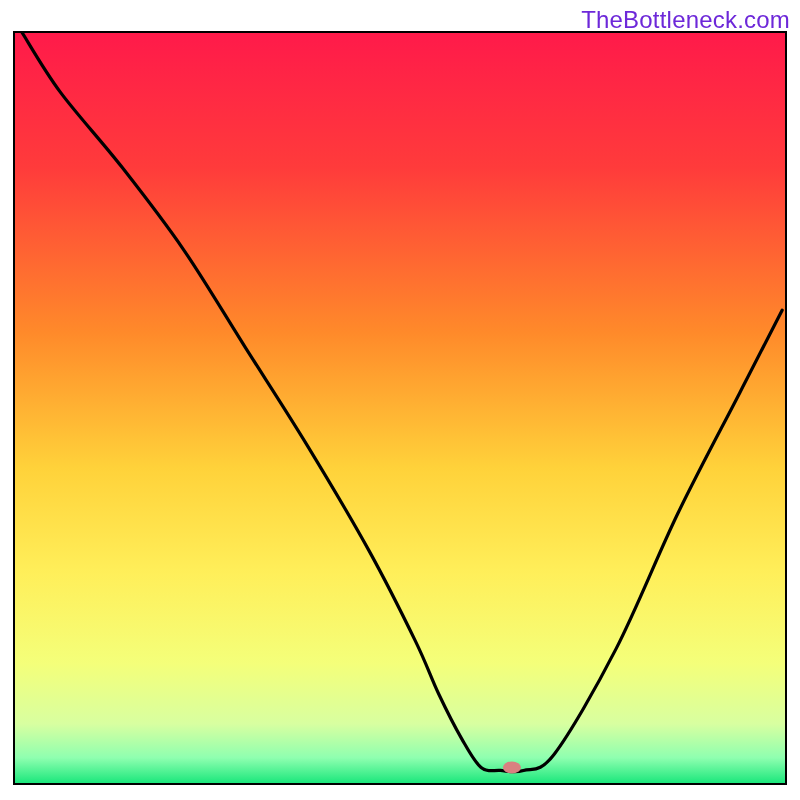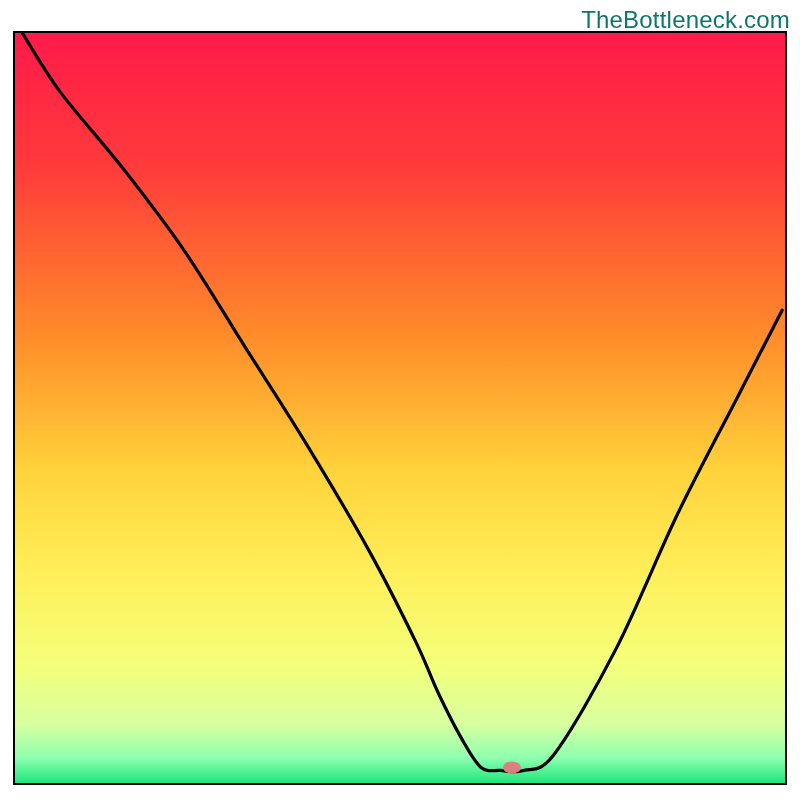--- a/index.html
+++ b/index.html
@@ -13,21 +13,21 @@
   }
   .container {
     position: relative;
     width: 800px;
     height: 800px;
   }
   .watermark {
     position: absolute;
     top: 6px;
     right: 10px;
-    color: #0f766e;
+    color: #6d28d9;
     font-size: 24px;
     font-weight: 500;
     letter-spacing: 0.2px;
     z-index: 10;
   }
   svg {
     display: block;
   }
 </style>
 </head>

